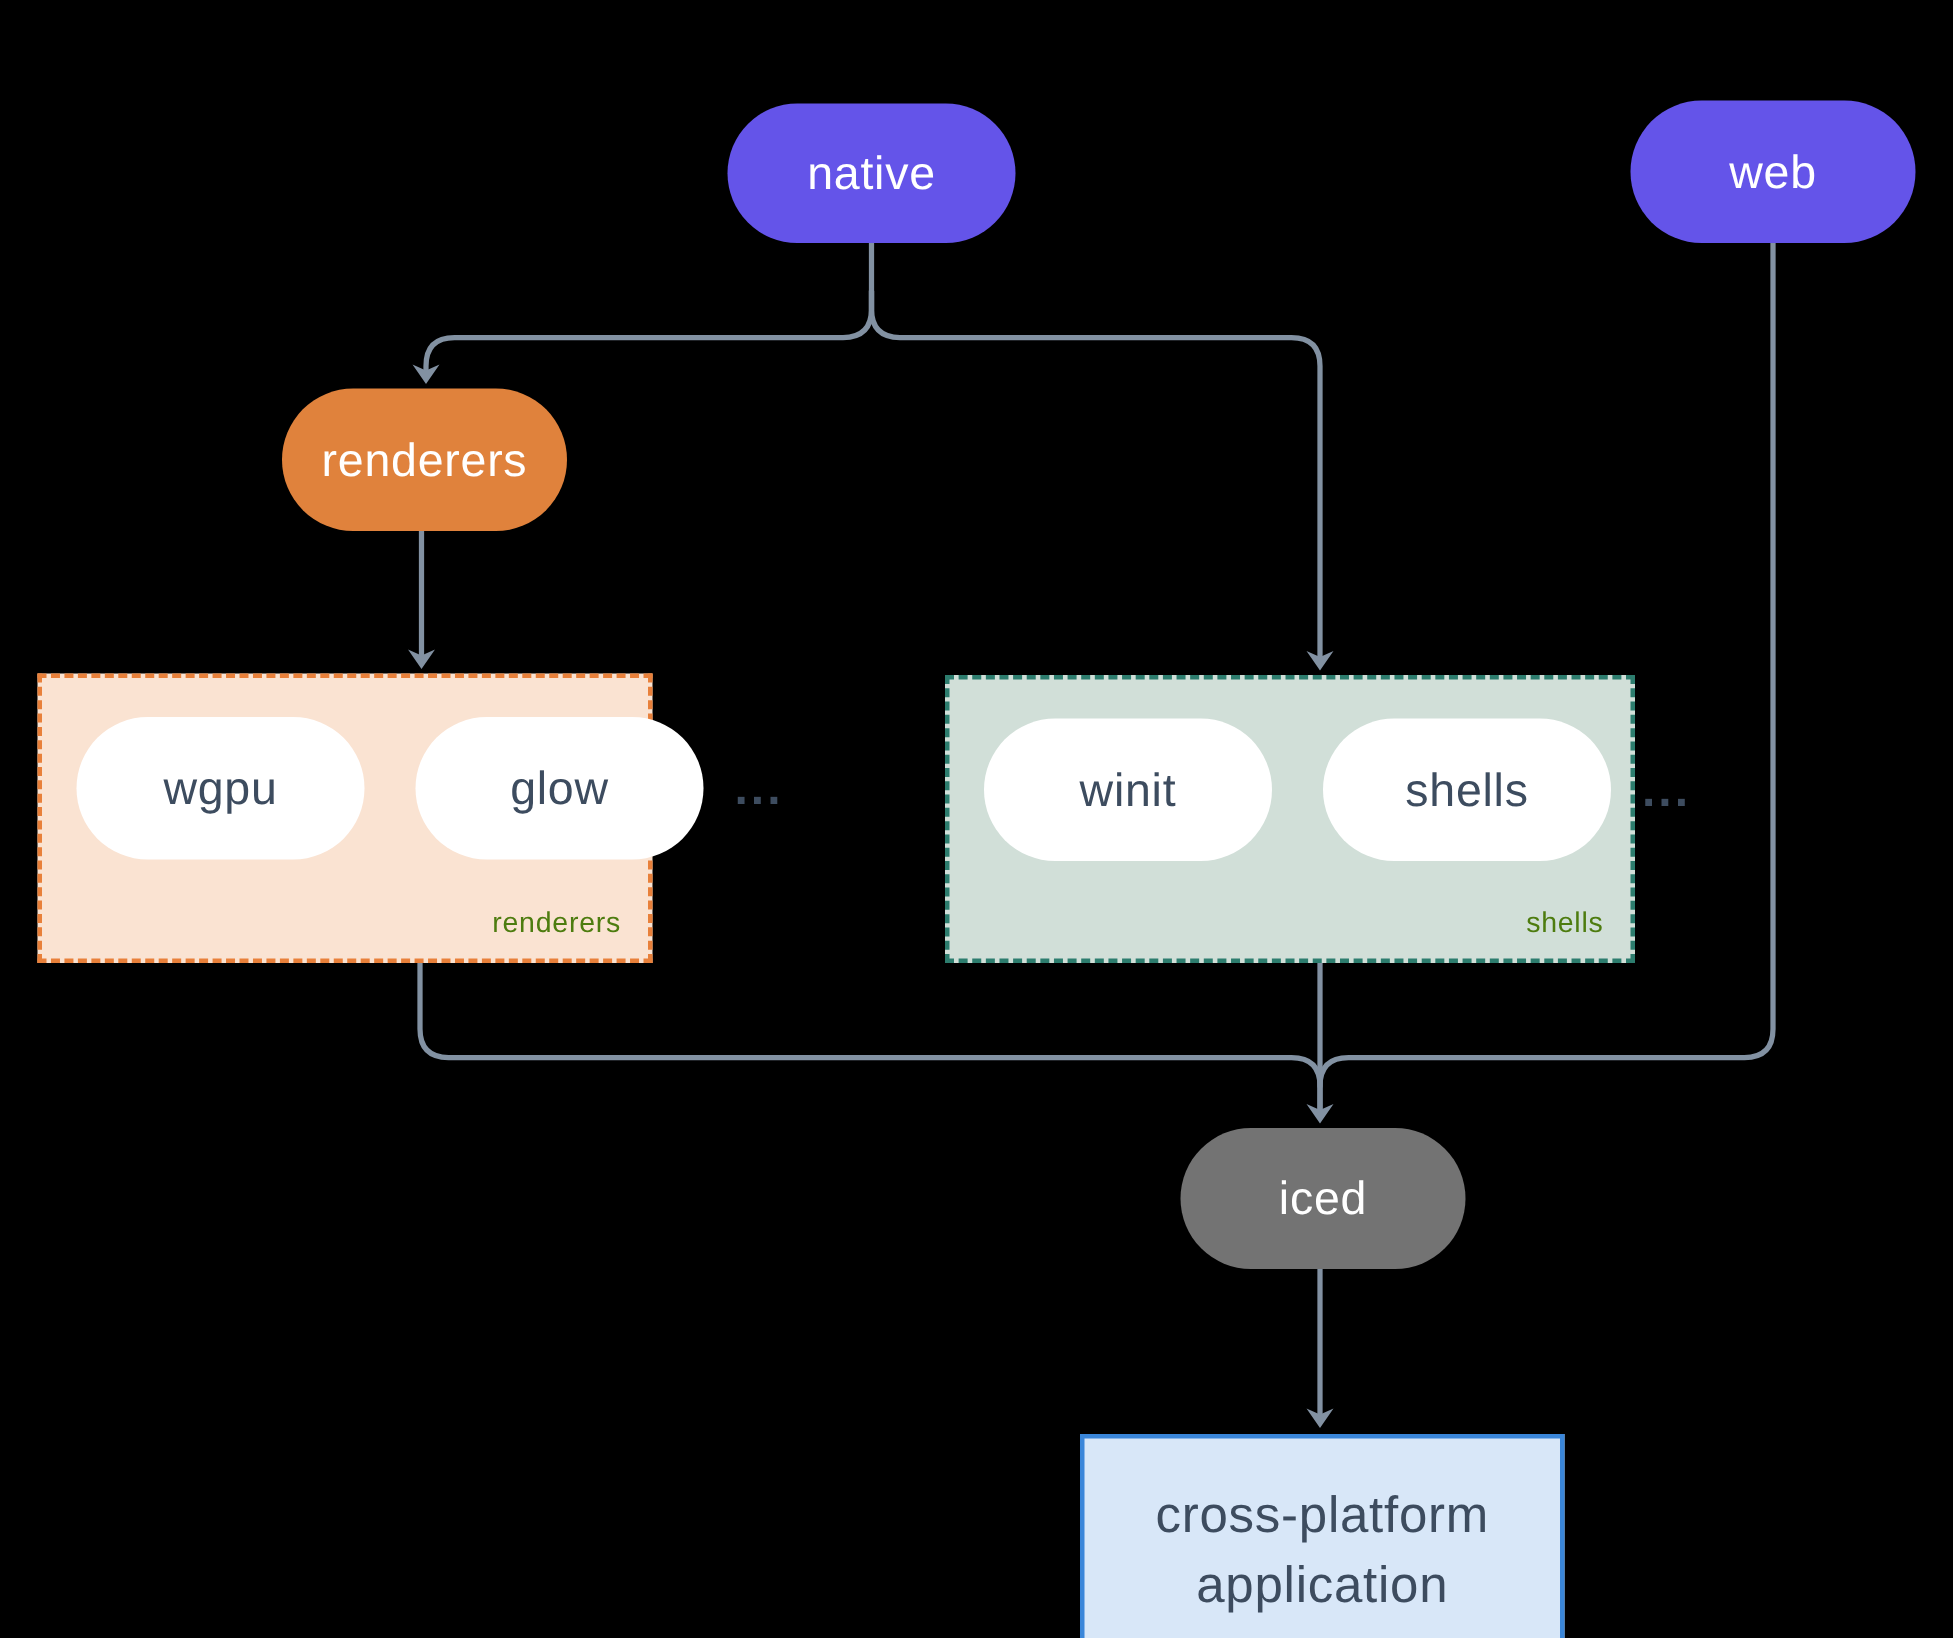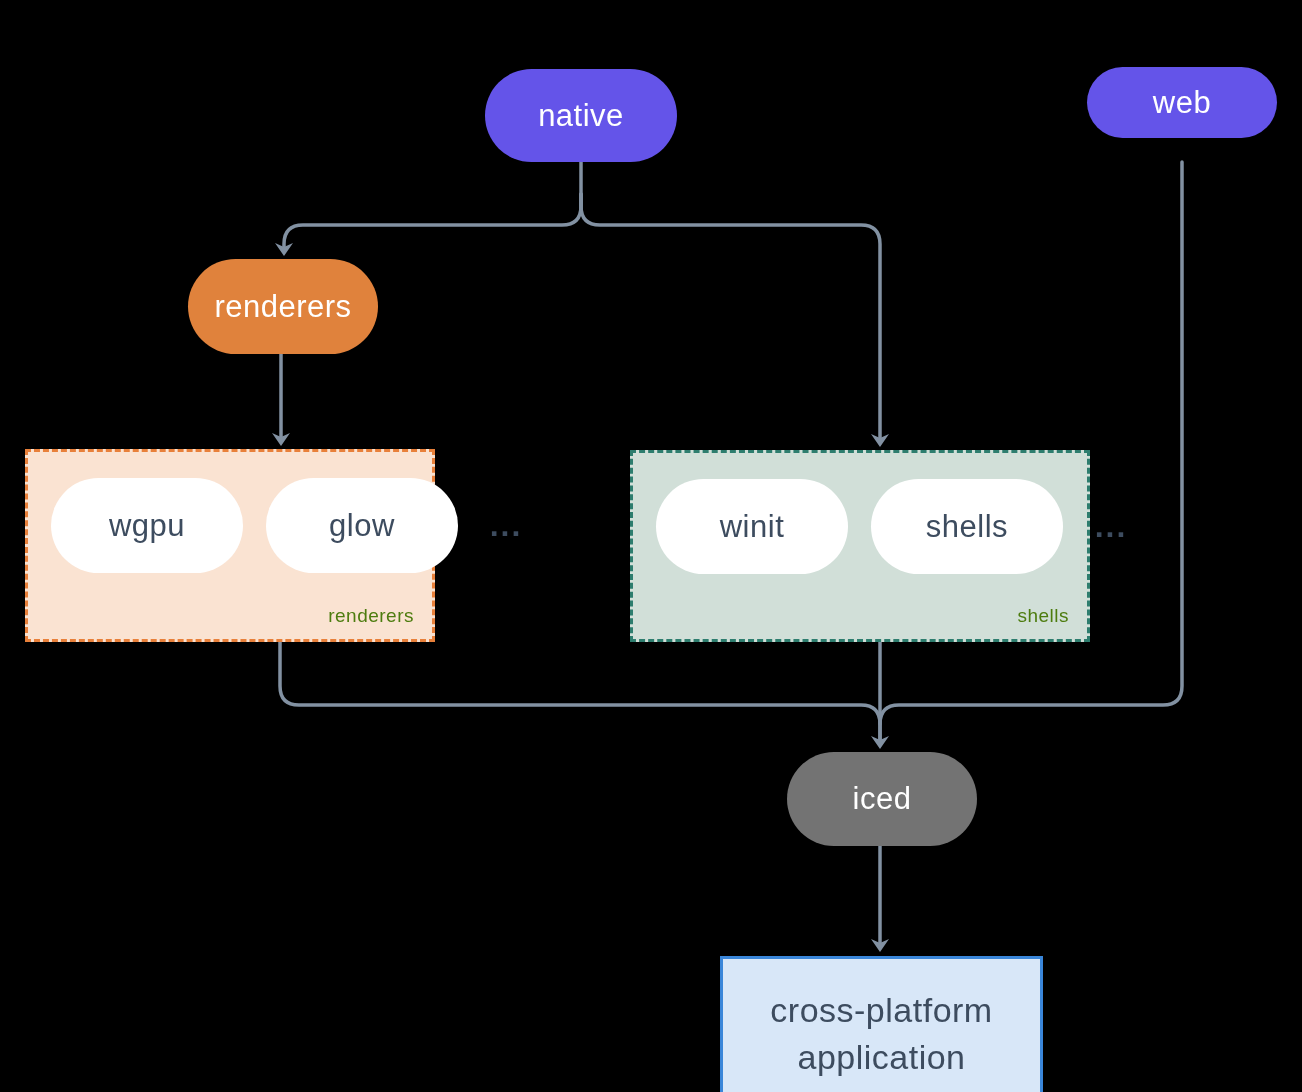--- a/index.html
+++ b/index.html
@@ -26,33 +26,33 @@
     background:#fae3d2; border:3px dashed #e8803a; }
   .group.shells { left:630px; top:406px; width:460px; height:192px;
     background:#d1dfd8; border:3px dashed #2d7d6e; }
 
   .chip {
     position:absolute; width:192px; height:95px; background:#ffffff; border-radius:50px;
     display:flex; align-items:center; justify-content:center;
     font-size:31px; color:#3d4c5f; letter-spacing:0.5px;
   }
   .chip.c1 { left:23px; top:26px; }
-  .chip.c2 { left:238px; top:26px; }
+  .chip.c2 { left:249px; top:26px; }
   .more {
     position:absolute; left:448px; top:26px; width:60px; height:95px;
     display:flex; align-items:center; justify-content:center;
     font-size:32px; color:#3d4c5f; font-weight:bold; letter-spacing:2px;
   }
   .group-label {
     position:absolute; right:18px; bottom:12px;
     font-size:19px; color:#4d7c0f; letter-spacing:0.5px;
   }
 
   .node-native   { left:485px; top:25px;  width:192px; height:93px; }
-  .node-web      { left:1087px; top:23px; width:190px; height:71px; }
+  .node-web      { left:1087px; top:23px; width:190px; height:95px; }
   .node-graphics { left:188px; top:215px; width:190px; height:95px; }
   .node-iced     { left:787px; top:708px; width:190px; height:94px; }
 
   .app-box {
     position:absolute; left:720px; top:912px; width:323px; height:155px;
     box-sizing:border-box; background:#d8e7f8; border:3px solid #3a86d9;
     display:flex; flex-direction:column; align-items:center; justify-content:center;
     font-size:34px; line-height:47px; color:#3d4c5f; text-align:center; letter-spacing:0.5px;
   }
 </style>

